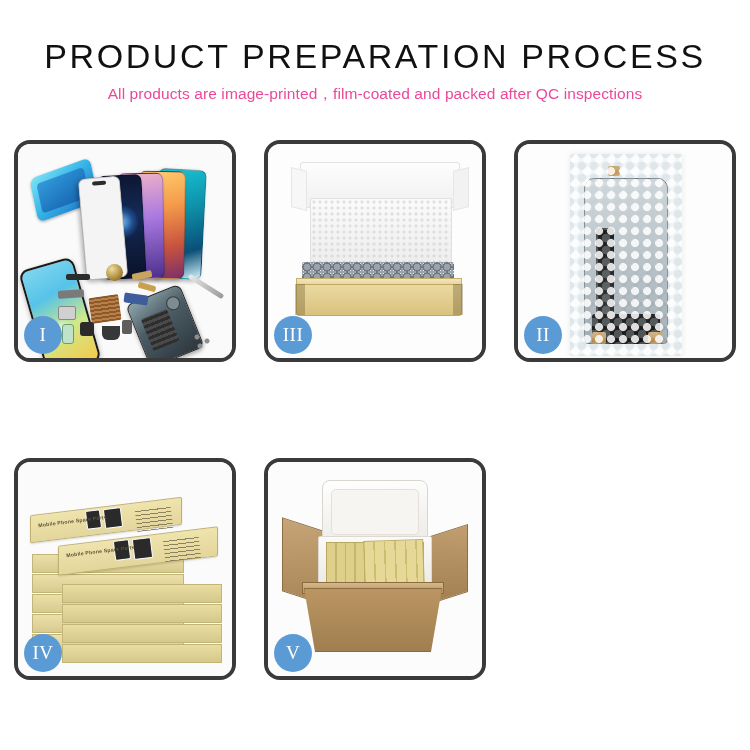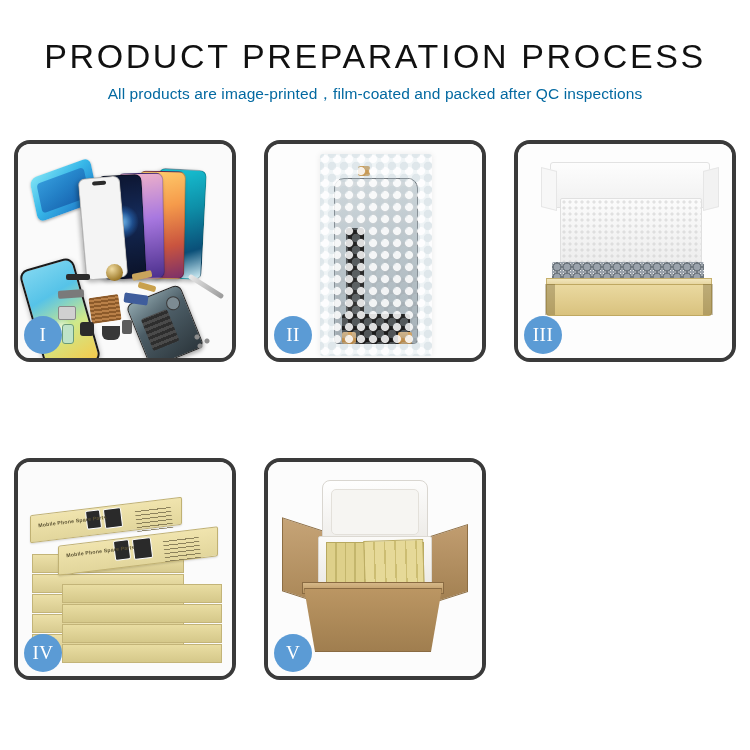--- a/index.html
+++ b/index.html
@@ -36,21 +36,21 @@
     color: #111111;
     line-height: 40px;
     white-space: nowrap;
   }
   .subtitle {
     margin-top: 8px;
     font-family: "Liberation Sans", sans-serif;
     font-size: 15.5px;
     font-weight: 400;
     letter-spacing: 0.1px;
-    color: #0369a1;
+    color: #ec4899;
     line-height: 20px;
     white-space: nowrap;
   }
 
   
   .grid {
     position: absolute;
     left: 14px;
     top: 140px;
     width: 722px;
@@ -530,47 +530,47 @@
         <div class="tiny t8"></div>
         <div class="tiny t9"></div>
         <div class="tiny t10"></div>
         <div class="tweezer"></div>
         <div class="screws"></div>
       </div>
       <div class="badge">I</div>
     </div>
 
     <div class="panel">
+      <div class="photo p3">
+        <div class="b3-lid"></div>
+        <div class="b3-foam"></div>
+        <div class="b3-bubbles"></div>
+        <div class="b3-rim"></div>
+        <div class="b3-front"></div>
+      </div>
+      <div class="badge">III</div>
+    </div>
+
+    <div class="panel">
       <div class="photo p2">
         <div class="bubble-bag">
           <div class="bubble-inner"></div>
           <div class="dark-flex"></div>
           <div class="dark-flex2"></div>
           <div class="conn-a"></div>
           <div class="conn-b"></div>
           <div class="tape-tab"></div>
           <div class="bubbles"></div>
           <div class="bubbles2"></div>
         </div>
       </div>
       <div class="badge">II</div>
     </div>
 
     <div class="panel">
-      <div class="photo p3">
-        <div class="b3-lid"></div>
-        <div class="b3-foam"></div>
-        <div class="b3-bubbles"></div>
-        <div class="b3-rim"></div>
-        <div class="b3-front"></div>
-      </div>
-      <div class="badge">III</div>
-    </div>
-
-    <div class="panel">
       <div class="photo p4">
         <div class="stack">
           <div class="bx sl sl5"></div>
           <div class="bx sr sr4"></div>
           <div class="bx sl sl4"></div>
           <div class="bx sr sr3"></div>
           <div class="bx sl sl3"></div>
           <div class="bx sr sr2"></div>
           <div class="bx sl sl2"></div>
           <div class="bx sr sr1"></div>

